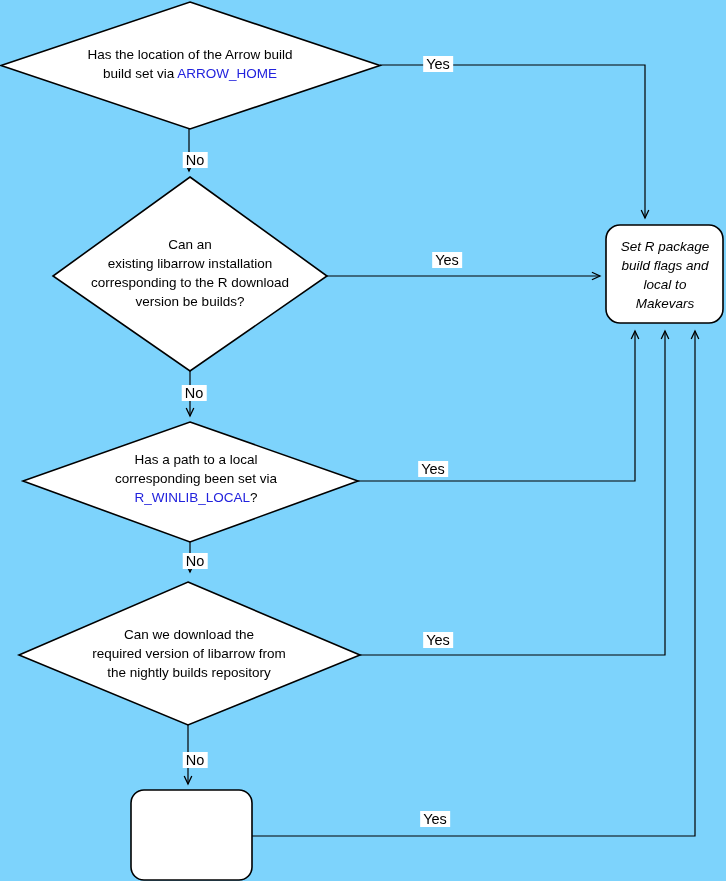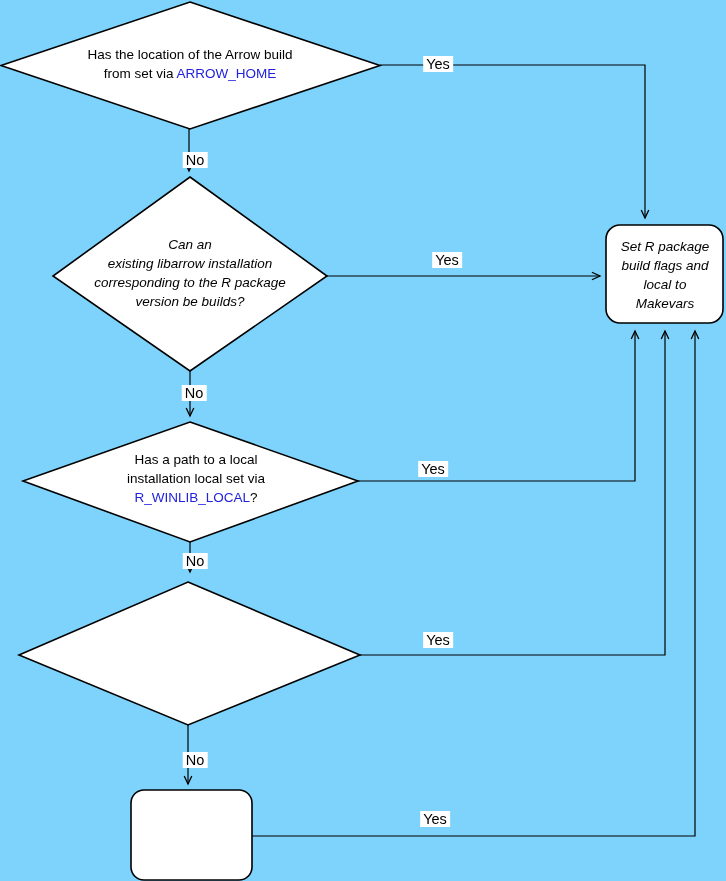--- a/index.html
+++ b/index.html
@@ -62,36 +62,41 @@
       <polygon points="190,177 327,276 190,371 53,276"></polygon>
       <polygon points="190,422 358,481 190,542 23,481"></polygon>
       <polygon points="188,582 360,655 188,725 19,655"></polygon>
       <rect x="131" y="790" width="121" height="90" rx="13" ry="13"></rect>
       <rect x="606" y="225" width="117" height="98" rx="14" ry="14"></rect>
     </g>
   </svg>
 
   <div class="node-label" style="left:190px;top:64px;">
     <div>Has the location of the Arrow build</div>
-    <div><span>from set via </span><span class="link-text" style="color: rgb(34, 34, 221);">ARROW_HOME</span></div>
+    <div><span>build set via </span><span class="link-text" style="color: rgb(34, 34, 221);">ARROW_HOME</span></div>
   </div>
 
-  <div class="node-label" style="left:190px;top:273px;font-style:italic;">
+  <div class="node-label" style="left:190px;top:273px;">
     <div>Can an</div>
     <div>existing libarrow installation</div>
-    <div>corresponding to the R package</div>
+    <div>corresponding to the R download</div>
     <div>version be builds?</div>
   </div>
 
   <div class="node-label" style="left:196px;top:478px;">
     <div>Has a path to a local</div>
-    <div>installation local set via</div>
+    <div>corresponding been set via</div>
     <div><span class="link-text" style="color: rgb(34, 34, 221);">R_WINLIB_LOCAL</span><span>?</span></div>
   </div>
 
+  <div class="node-label" style="left:189px;top:653px;">
+    <div>Can we download the</div>
+    <div>required version of libarrow from</div>
+    <div>the nightly builds repository</div>
+  </div>
 
 
   <div class="node-label" style="left:665px;top:275px;font-style:italic;">
     <div>Set R package</div>
     <div>build flags and</div>
     <div>local to</div>
     <div>Makevars</div>
   </div>
 
   <div class="edge-label" style="left:438px;top:64px;">Yes</div>

